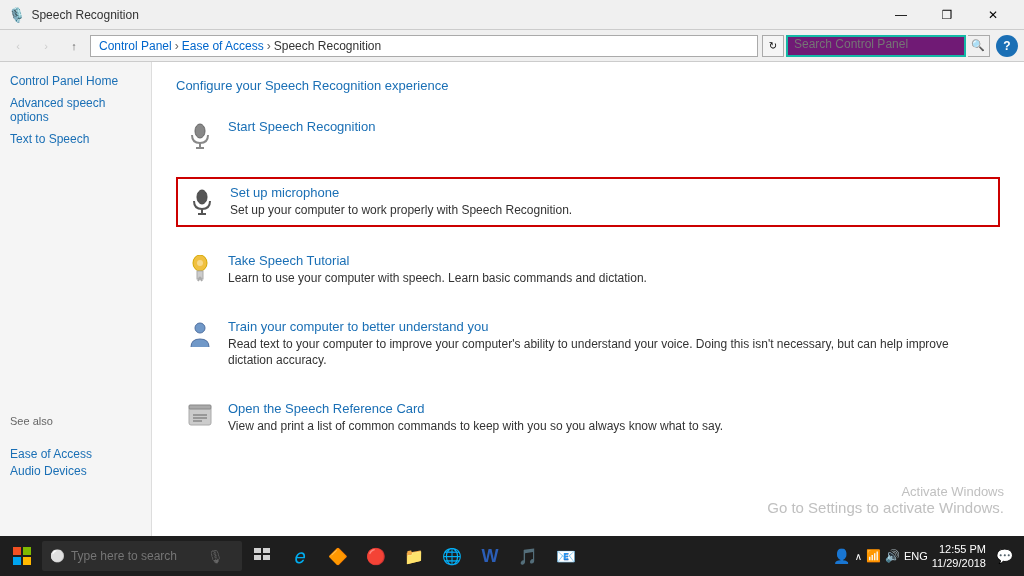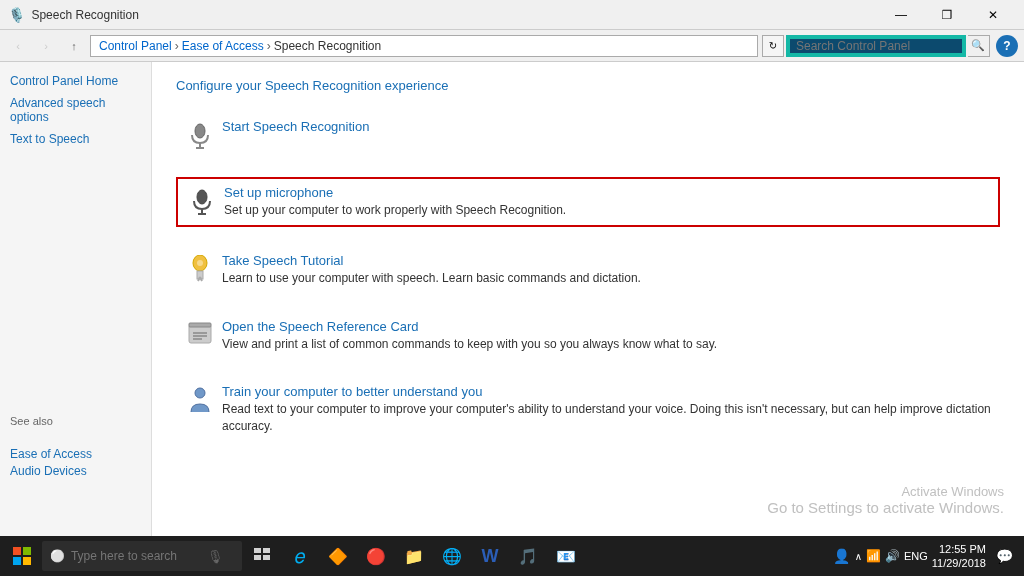--- a/index.html
+++ b/index.html
@@ -56,26 +56,26 @@
     .path-link { color: #0066cc; cursor: pointer; text-decoration: none; }
     .address-right { display: flex; align-items: center; gap: 2px; }
     .refresh-btn {
       width: 22px; height: 22px;
       border: 1px solid #aaa; background: #f5f5f5;
       cursor: pointer; font-size: 10px;
       display: flex; align-items: center; justify-content: center;
     }
     .search-box {
       height: 22px;
-      border: 4px solid #14b8a6;
+      border: 2px solid #14b8a6;
       width: 180px;
       padding: 0 6px;
       display: flex;
       align-items: flex-start;
-      background: #0c4a6e;
+      background: #701a75;
     }
     .search-box input {
       border: none; outline: none; flex: 1; font-size: 12px; color: #999;
       background: transparent;
     }
     .search-icon-btn {
       width: 22px; height: 22px;
       border: 1px solid #aaa; border-left: none;
       background: #f0f0f0; cursor: pointer;
       display: flex; align-items: center; justify-content: center;
@@ -121,21 +121,21 @@
       color: #1a6fb5;
       margin-bottom: 20px;
     }
 
     
     .item-row {
       display: flex;
       align-items: flex-start;
       margin-bottom: 20px;
       padding: 6px 8px;
-      gap: 6px;
+      gap: 12px;
     }
     .item-row.highlighted {
       border: 2px solid #cc0000;
       padding: 6px 8px;
     }
     .item-icon {
       width: 32px;
       height: 32px;
       flex-shrink: 0;
       display: flex; align-items: center; justify-content: center;
@@ -333,43 +333,43 @@
       </div>
       <div class="item-text">
         <a class="item-link">Take Speech Tutorial</a>
         <span class="item-desc">Learn to use your computer with speech. Learn basic commands and dictation.</span>
       </div>
     </div>
 
     <div class="item-row">
       <div class="item-icon">
         <svg width="28" height="28" viewBox="0 0 28 28" xmlns="http://www.w3.org/2000/svg">
+          <circle cx="14" cy="7" r="5" fill="#7098c8" stroke="#5070a0" stroke-width="1"></circle>
+          <path d="M5 26 Q5 18 14 18 Q23 18 23 26" fill="#7098c8" stroke="#5070a0" stroke-width="1"></path>
+        </svg>
+      </div>
+      <div class="item-text">
+        <a class="item-link">Train your computer to better understand you</a>
+        <span class="item-desc">Read text to your computer to improve your computer's ability to understand your voice. Doing this isn't necessary, but can help improve dictation accuracy.</span>
+      </div>
+    </div>
+
+    <div class="item-row">
+      <div class="item-icon">
+        <svg width="28" height="28" viewBox="0 0 28 28" xmlns="http://www.w3.org/2000/svg">
           <rect x="3" y="4" width="22" height="18" rx="2" fill="#ccc" stroke="#aaa" stroke-width="1"></rect>
           <rect x="3" y="2" width="22" height="4" rx="1" fill="#aaa" stroke="#888" stroke-width="1"></rect>
           <line x1="7" y1="12" x2="21" y2="12" stroke="#888" stroke-width="1.5"></line>
           <line x1="7" y1="15" x2="21" y2="15" stroke="#888" stroke-width="1.5"></line>
           <line x1="7" y1="18" x2="16" y2="18" stroke="#888" stroke-width="1.5"></line>
         </svg>
       </div>
       <div class="item-text">
         <a class="item-link">Open the Speech Reference Card</a>
         <span class="item-desc">View and print a list of common commands to keep with you so you always know what to say.</span>
-      </div>
-    </div>
-
-    <div class="item-row">
-      <div class="item-icon">
-        <svg width="28" height="28" viewBox="0 0 28 28" xmlns="http://www.w3.org/2000/svg">
-          <circle cx="14" cy="7" r="5" fill="#7098c8" stroke="#5070a0" stroke-width="1"></circle>
-          <path d="M5 26 Q5 18 14 18 Q23 18 23 26" fill="#7098c8" stroke="#5070a0" stroke-width="1"></path>
-        </svg>
-      </div>
-      <div class="item-text">
-        <a class="item-link">Train your computer to better understand you</a>
-        <span class="item-desc">Read text to your computer to improve your computer's ability to understand your voice. Doing this isn't necessary, but can help improve dictation accuracy.</span>
       </div>
     </div>
   </div>
 </div>
 
 <div class="activate-watermark">
   <div>Activate Windows</div>
   <div style="font-size:15px;">Go to Settings to activate Windows.</div>
 </div>
 

